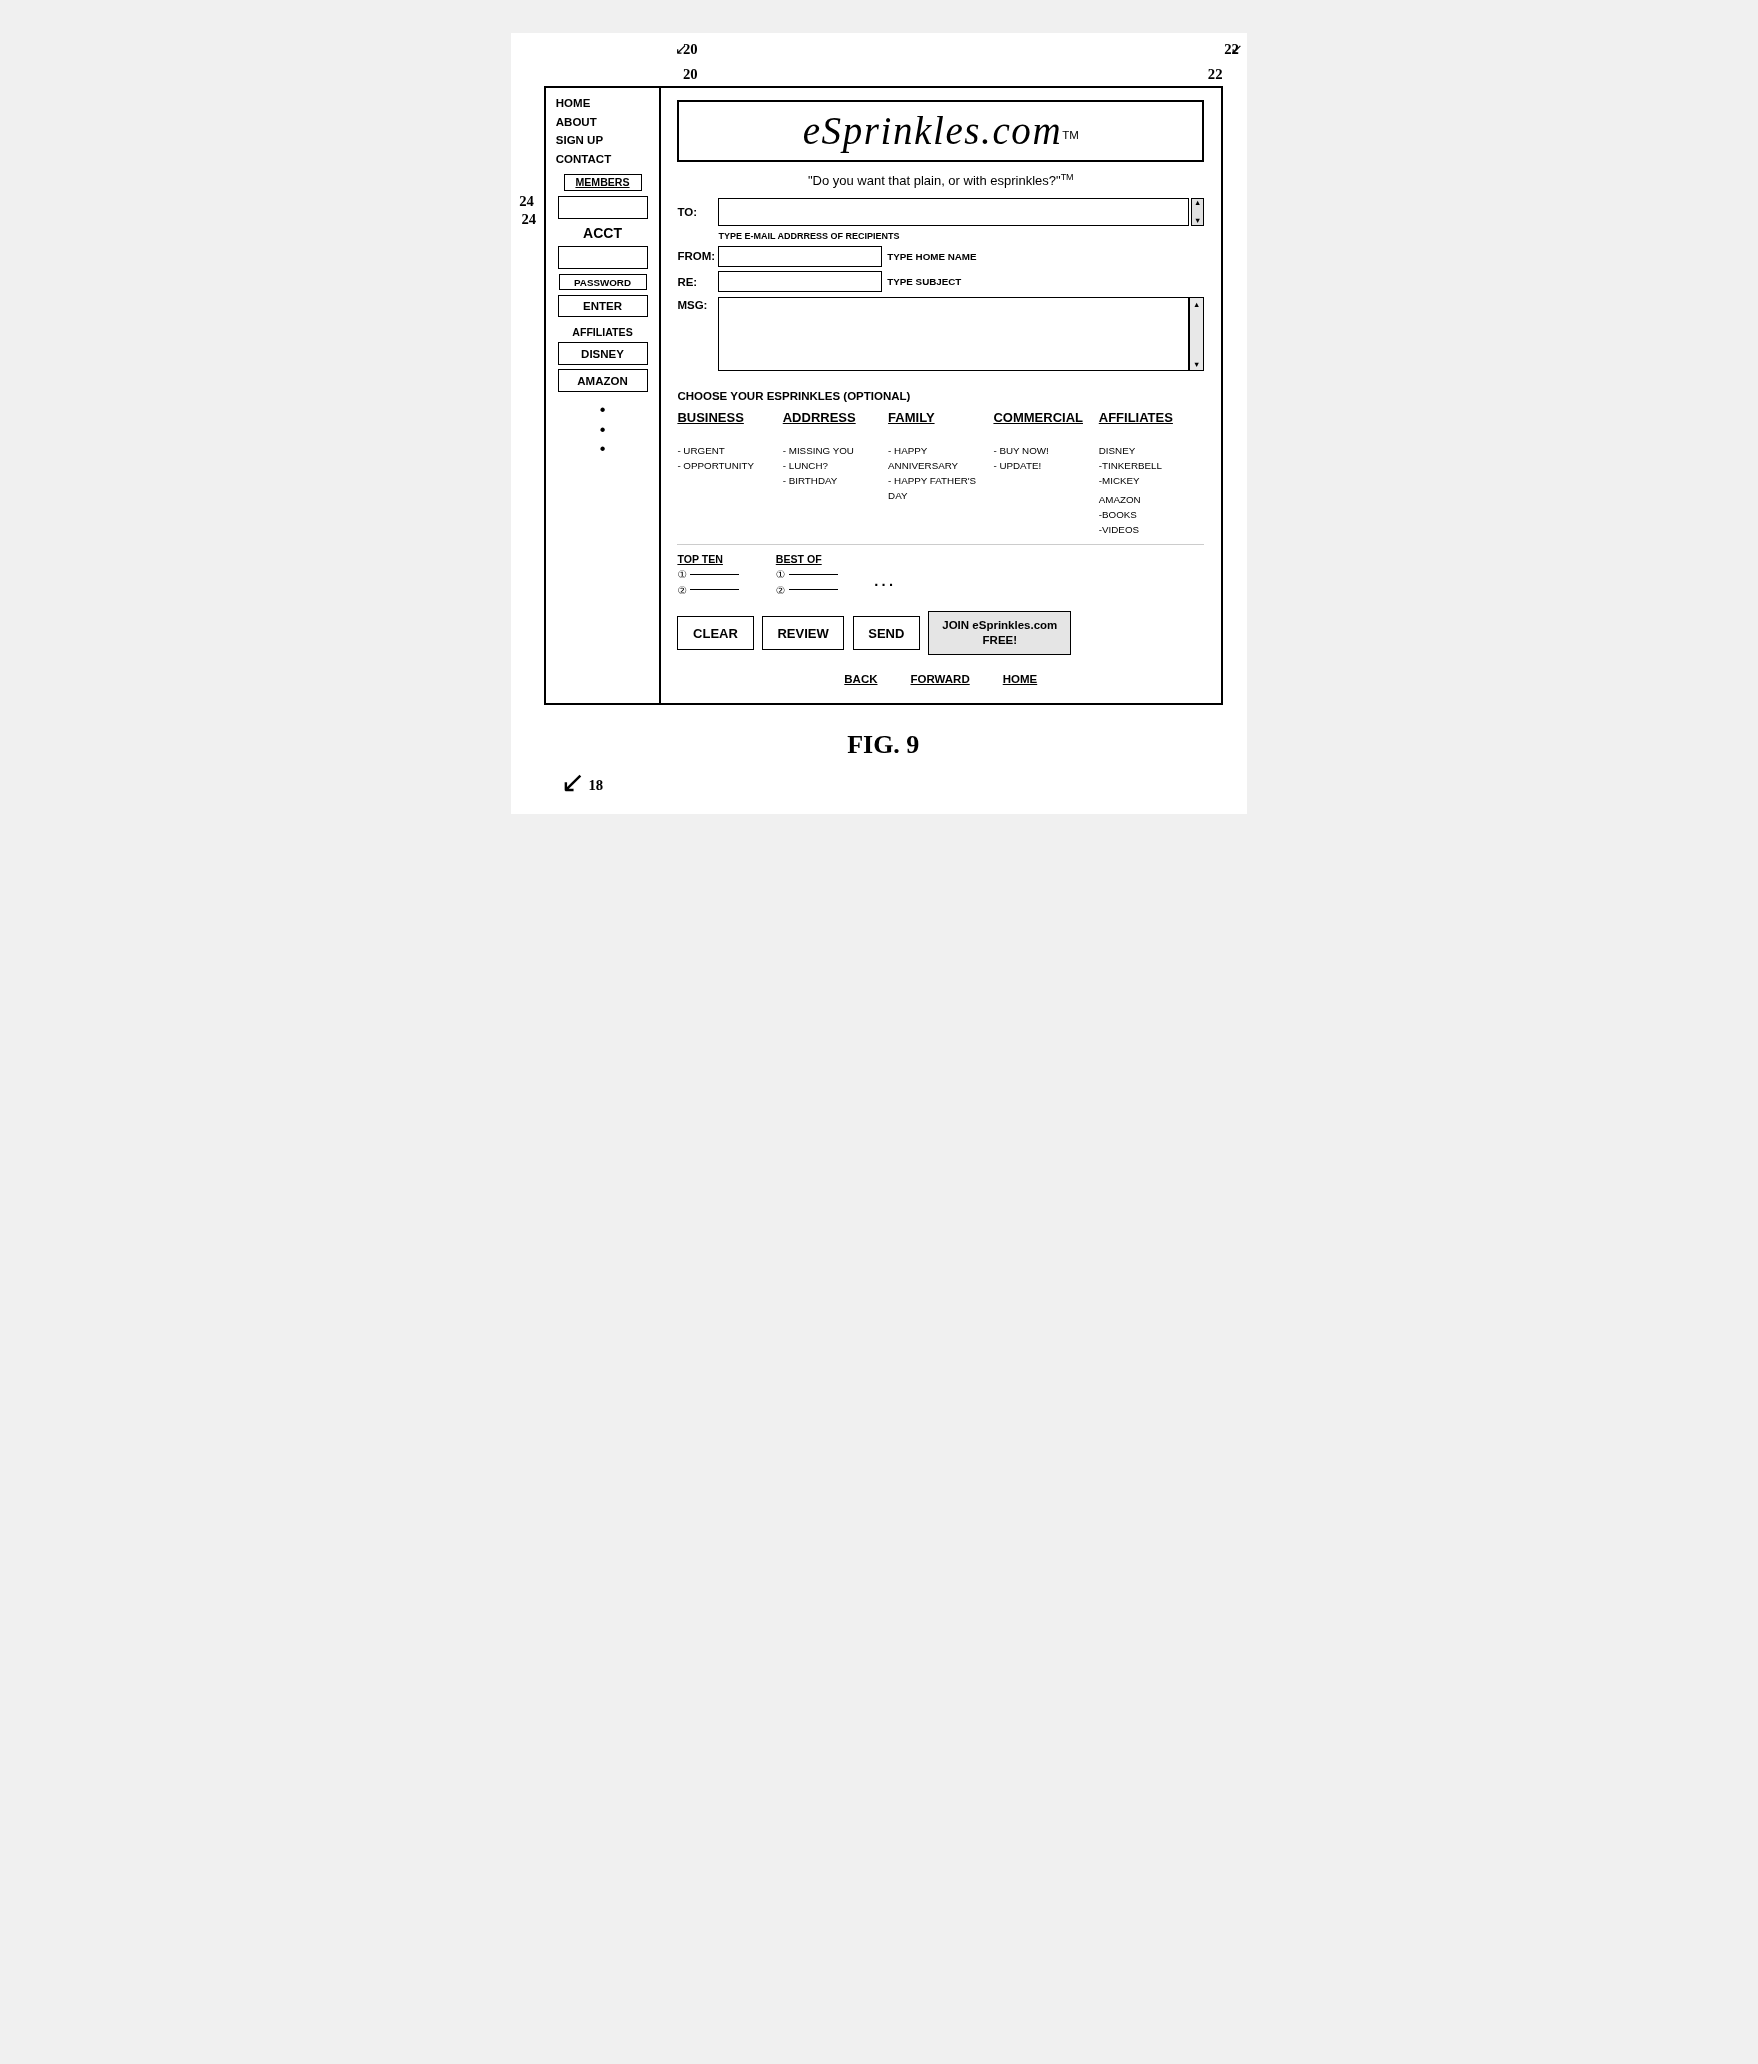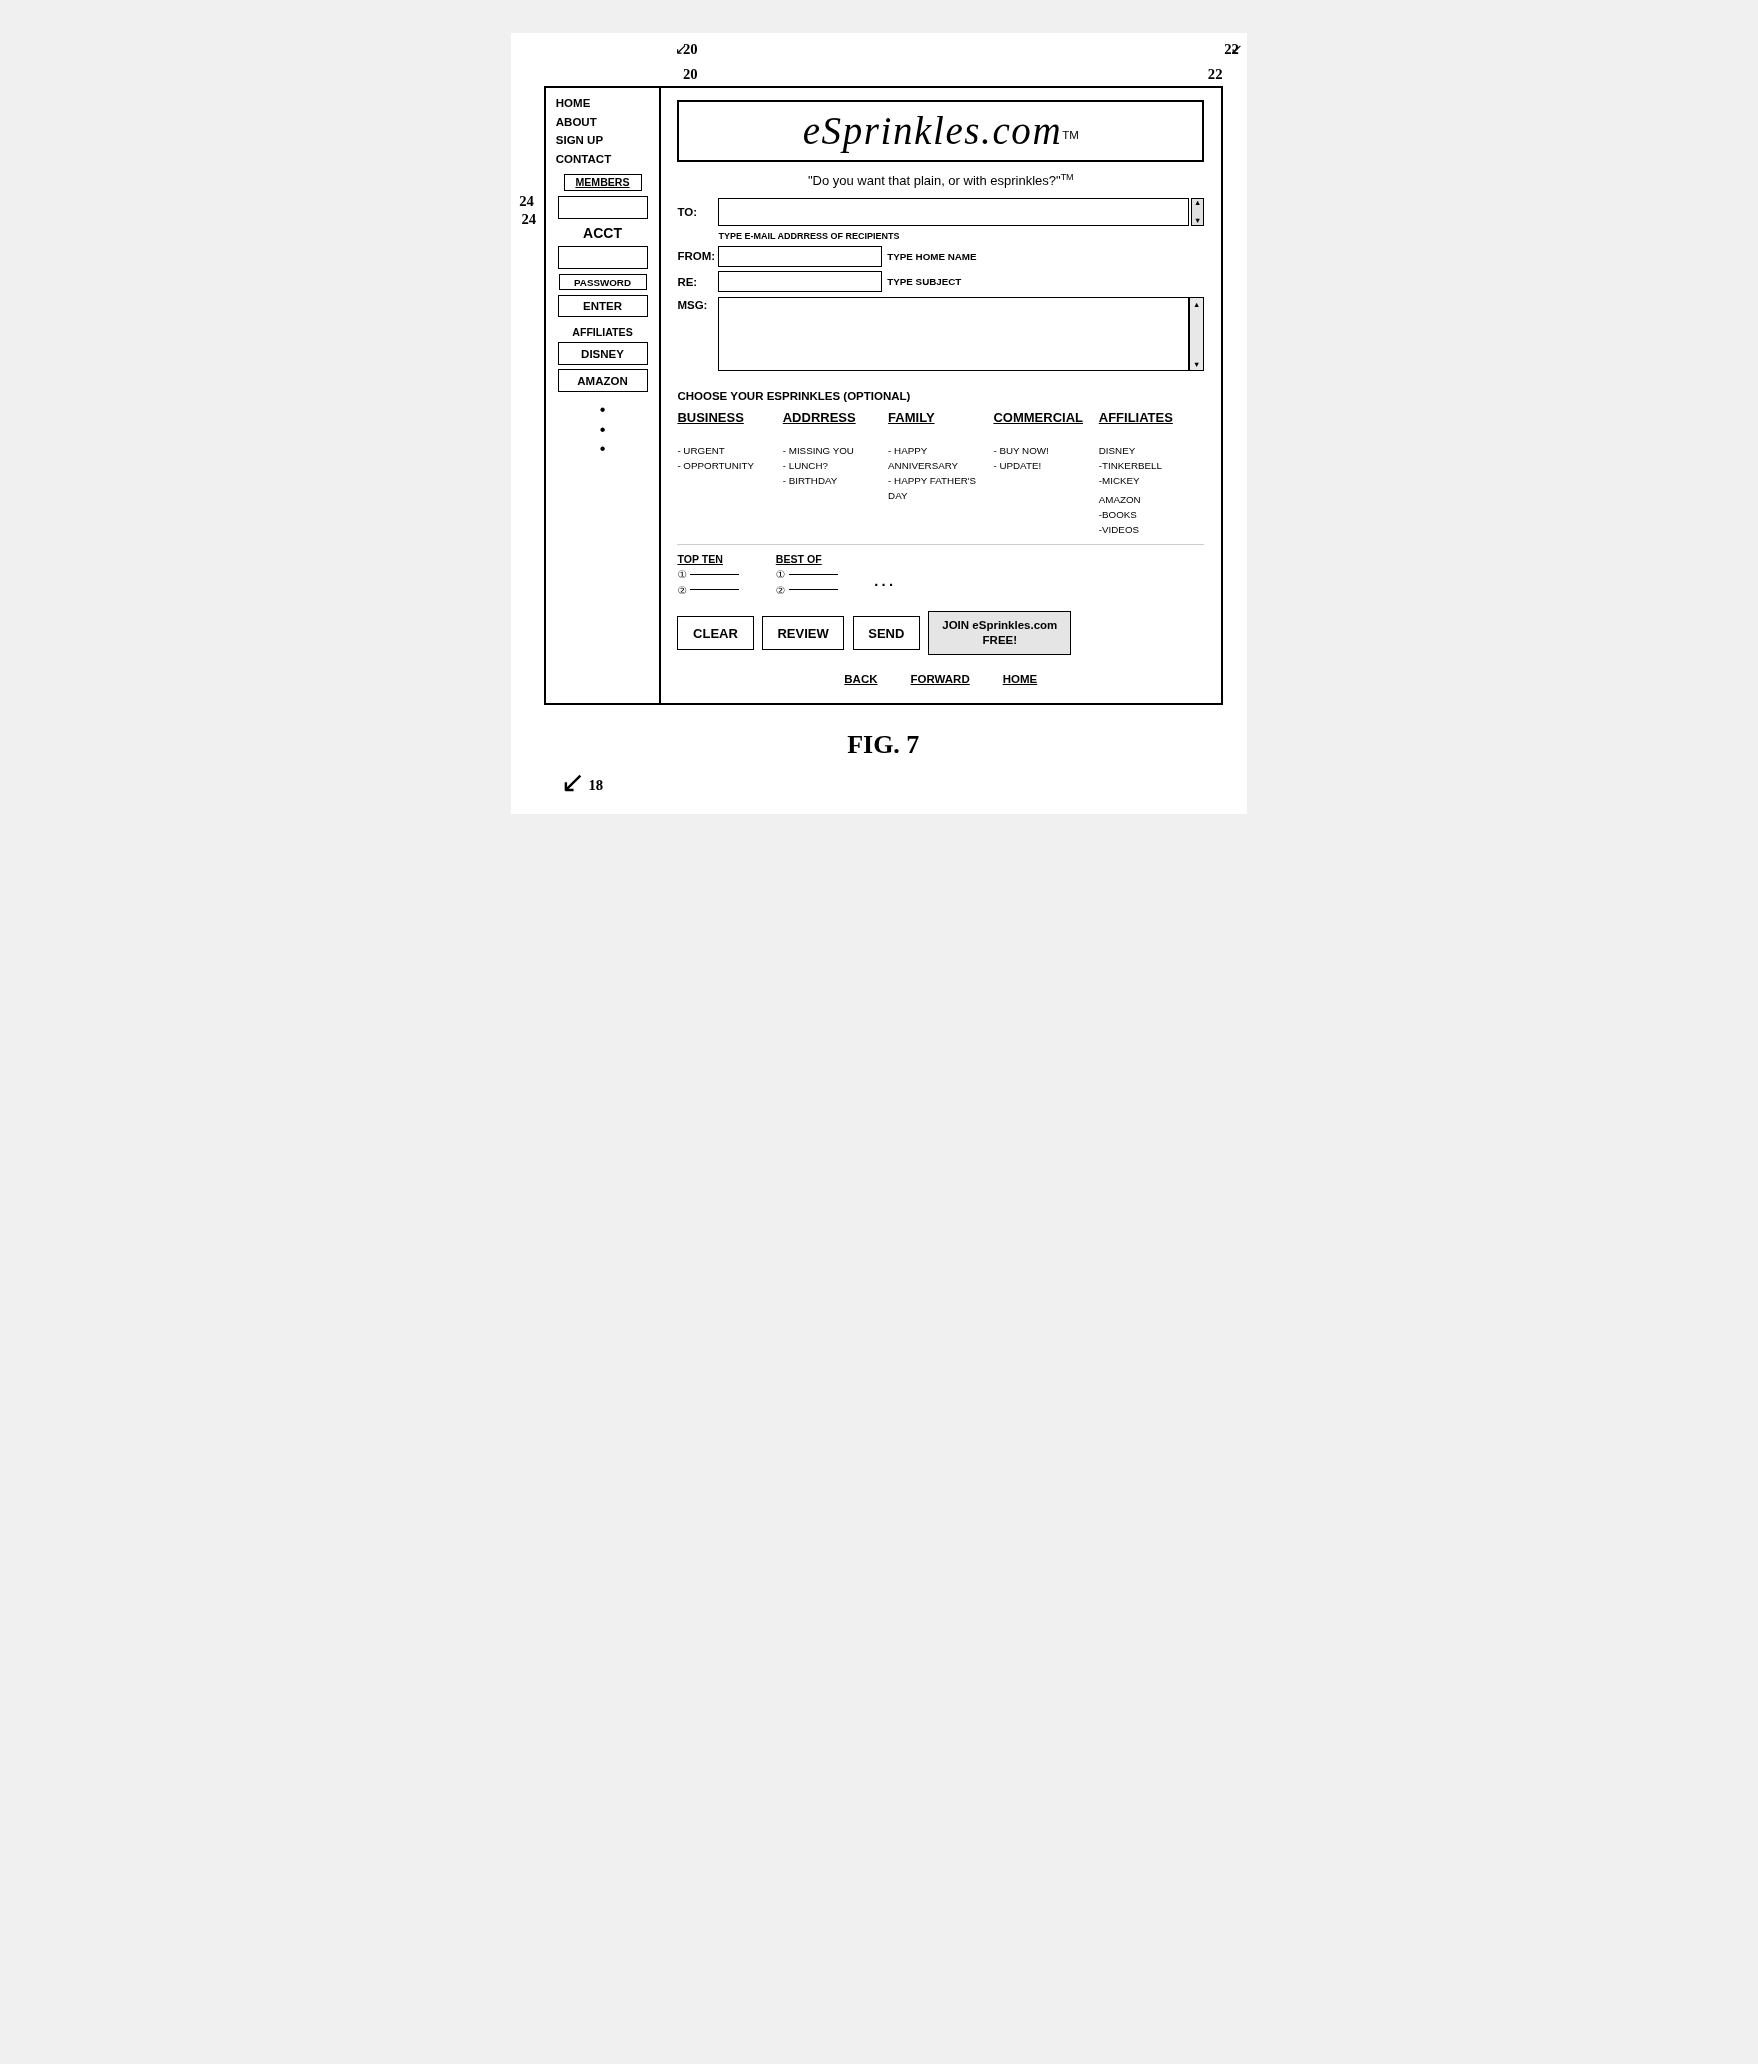--- a/index.html
+++ b/index.html
@@ -472,21 +472,21 @@
 
         <div class="bottom-nav">
           <span class="bottom-nav-link">BACK</span>
           <span class="bottom-nav-link">FORWARD</span>
           <span class="bottom-nav-link">HOME</span>
         </div>
 
       </div>
     </div>
 
-    <div class="fig-label">FIG. 7</div>
+    <div class="fig-label">FIG. 9</div>
 
     <div style="display:flex; align-items:flex-end; margin-top:8.2px; margin-left:16.4px;">
       <span style="font-size:29.5px; font-family:'Times New Roman',serif; line-height:1;">↙</span>
       <span style="font-size:14.7px; font-weight:bold; font-family:'Times New Roman',serif; margin-left:3.3px; margin-bottom:3.3px;">18</span>
     </div>
 
   </div>
 </div>
 
 

